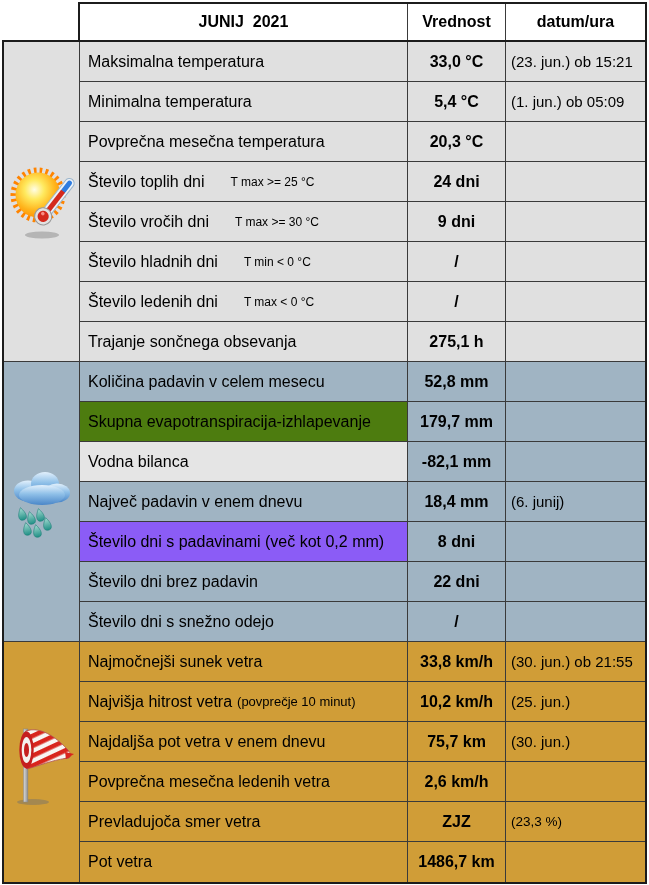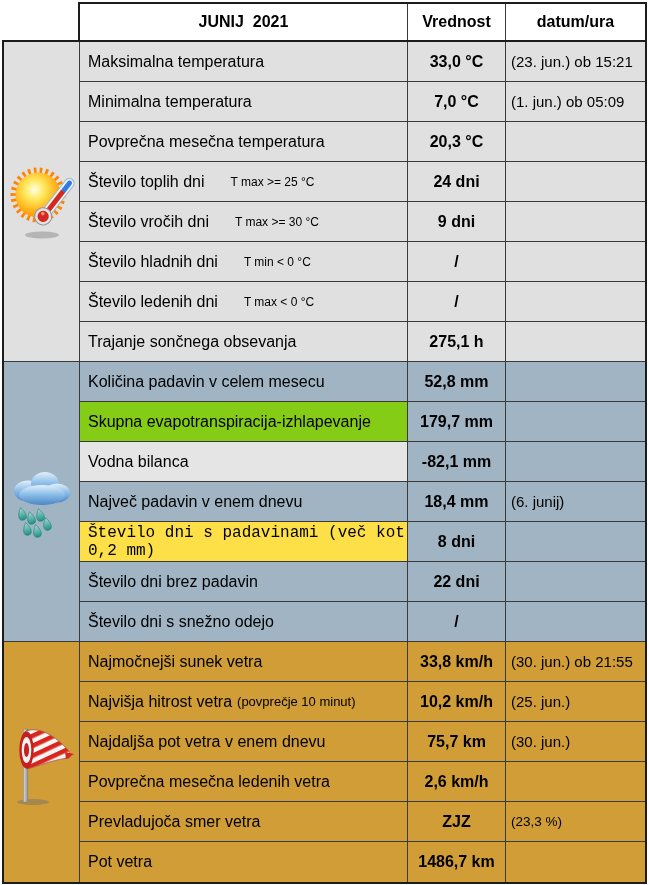--- a/index.html
+++ b/index.html
@@ -78,21 +78,21 @@
     </svg>
       </div>
       <div class="cell label-cell" style="background: rgb(224, 224, 224);">
         <span>Maksimalna temperatura</span>
       </div>
       <div class="cell value-cell" style="background: rgb(224, 224, 224);">33,0 °C</div>
       <div class="cell date-cell" style="background: rgb(224, 224, 224);">(23. jun.) ob 15:21</div>
       <div class="cell label-cell" style="background: rgb(224, 224, 224);">
         <span>Minimalna temperatura</span>
       </div>
-      <div class="cell value-cell" style="background: rgb(224, 224, 224);">7,0 °C</div>
+      <div class="cell value-cell" style="background: rgb(224, 224, 224);">5,4 °C</div>
       <div class="cell date-cell" style="background: rgb(224, 224, 224);">(1. jun.) ob 05:09</div>
       <div class="cell label-cell" style="background: rgb(224, 224, 224);">
         <span>Povprečna mesečna temperatura</span>
       </div>
       <div class="cell value-cell" style="background: rgb(224, 224, 224);">20,3 °C</div>
       <div class="cell date-cell" style="background: rgb(224, 224, 224);"></div>
       <div class="cell label-cell" style="background: rgb(224, 224, 224);">
         <span>Število toplih dni</span>
         <span class="note">T max &gt;= 25 °C</span>
       </div>
@@ -148,36 +148,36 @@
         <path transform="translate(26,67) rotate(-12)" d="M0,-6.5 C2.4,-3 3.8,-0.2 3.8,2.3 A3.8,4 0 1,1 -3.8,2.3 C-3.8,-0.2 -2.4,-3 0,-6.5 Z"></path>
         <path transform="translate(36,60) rotate(-12)" d="M0,-6.5 C2.4,-3 3.8,-0.2 3.8,2.3 A3.8,4 0 1,1 -3.8,2.3 C-3.8,-0.2 -2.4,-3 0,-6.5 Z"></path>
       </g>
     </svg>
       </div>
       <div class="cell label-cell" style="background: rgb(160, 180, 195);">
         <span>Količina padavin v celem mesecu</span>
       </div>
       <div class="cell value-cell" style="background: rgb(160, 180, 195);">52,8 mm</div>
       <div class="cell date-cell" style="background: rgb(160, 180, 195);"></div>
-      <div class="cell label-cell" style="background: #84cc16;">
+      <div class="cell label-cell" style="background: #4d7c0f;">
         <span>Skupna evapotranspiracija-izhlapevanje</span>
       </div>
       <div class="cell value-cell" style="background: rgb(160, 180, 195);">179,7 mm</div>
       <div class="cell date-cell" style="background: rgb(160, 180, 195);"></div>
       <div class="cell label-cell" style="background: #e5e5e5;">
         <span>Vodna bilanca</span>
       </div>
       <div class="cell value-cell" style="background: rgb(160, 180, 195);">-82,1 mm</div>
       <div class="cell date-cell" style="background: rgb(160, 180, 195);"></div>
       <div class="cell label-cell" style="background: rgb(160, 180, 195);">
         <span>Največ padavin v enem dnevu</span>
       </div>
       <div class="cell value-cell" style="background: rgb(160, 180, 195);">18,4 mm</div>
       <div class="cell date-cell" style="background: rgb(160, 180, 195);">(6. junij)</div>
-      <div class="cell label-cell" style="background: #fde047; font-family: Liberation Mono, monospace;">
+      <div class="cell label-cell" style="background: #8b5cf6;">
         <span>Število dni s padavinami (več kot 0,2 mm)</span>
       </div>
       <div class="cell value-cell" style="background: rgb(160, 180, 195);">8 dni</div>
       <div class="cell date-cell" style="background: rgb(160, 180, 195);"></div>
       <div class="cell label-cell" style="background: rgb(160, 180, 195);">
         <span>Število dni brez padavin</span>
       </div>
       <div class="cell value-cell" style="background: rgb(160, 180, 195);">22 dni</div>
       <div class="cell date-cell" style="background: rgb(160, 180, 195);"></div>
       <div class="cell label-cell" style="background: rgb(160, 180, 195);">

